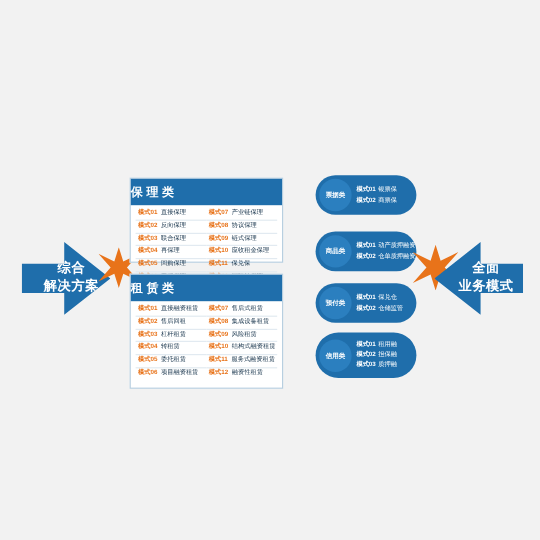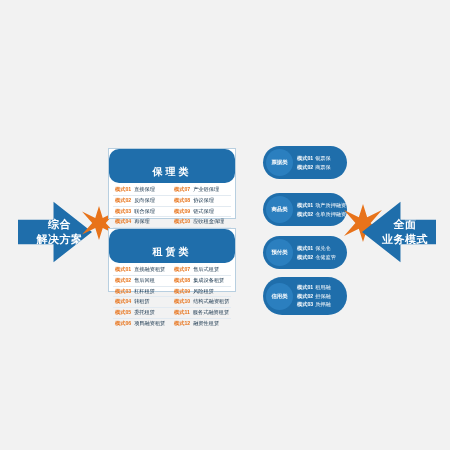--- a/index.html
+++ b/index.html
@@ -54,45 +54,44 @@
     position:absolute;
     background:#ffffff;
     border:1px solid #b8cfe0;
     box-sizing:border-box;
   }
   .panel-hd{
     background:#1f6eab;
     color:#ffffff;
     font-size:10px;
     font-weight:bold;
-    text-align:center;
+    text-align:left;
     letter-spacing:3px;
-    padding:16px 0 4px 0;
-    border-radius:10px;
+    padding:4px 0 4px 0;
   }
   .panel-body{
     display:flex;
     padding:2px 4px 3px 4px;
   }
   .col{flex:1;min-width:0;}
   .row{
     display:flex;
     align-items:baseline;
     border-bottom:1px solid #e2eaf1;
     padding:1px 2px;
     font-size:5.2px;
     white-space:nowrap;
     line-height:1.5;
   }
   .row:last-child{border-bottom:none;}
   .code{color:#e8731a;font-weight:bold;margin-right:3px;}
   .name{color:#15324a;}
 
   .panel-factoring{left:108px;top:148px;width:128px;height:71px;}
-  .panel-leasing{left:108px;top:228px;width:128px;height:64px;}
+  .panel-leasing{left:108px;top:228px;width:128px;height:96px;}
 
   
   .pill{
     position:absolute;
     background:#1f6eab;
     border-radius:999px;
     display:flex;
     align-items:center;
     box-sizing:border-box;
     padding-left:3px;

